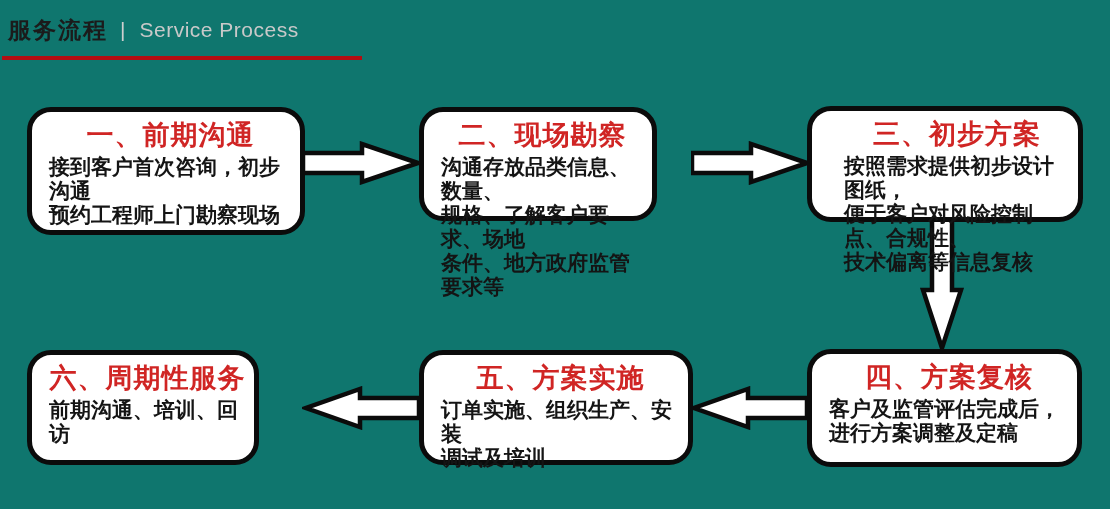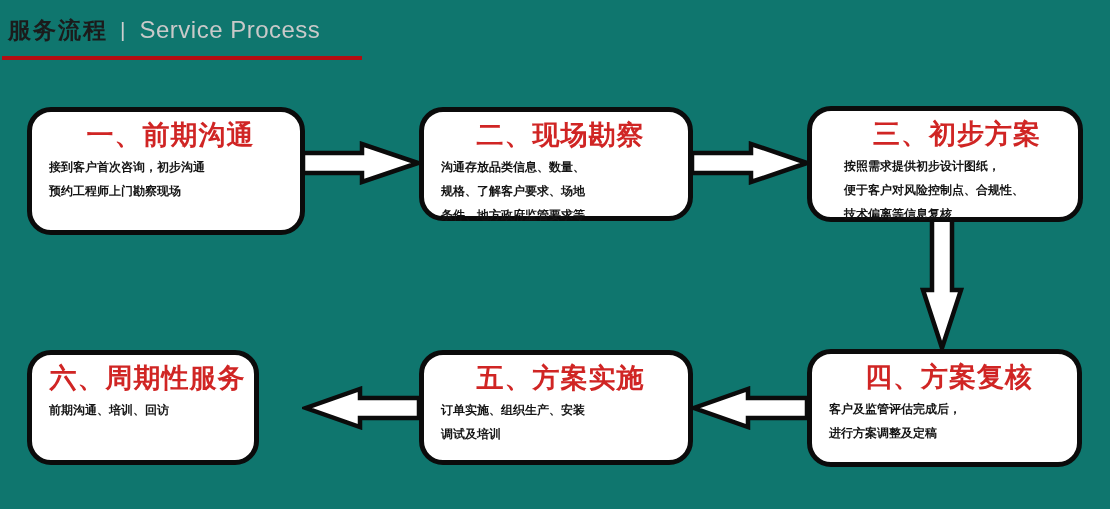--- a/index.html
+++ b/index.html
@@ -15,42 +15,42 @@
     position: absolute; left: 8px; top: 14px; height: 32px;
     display: flex; align-items: center;
   }
   .title-cn {
     font-size: 23px; font-weight: bold; color: #1b1b1b; letter-spacing: 2px;
   }
   .header-sep {
     color: #cfcfcf; font-size: 21px; font-weight: 400; margin: 0 14px 0 12px;
   }
   .title-en {
-    color: #c9c9c9; font-size: 24px; font-weight: 400; letter-spacing: 0.5px;
+    color: #c9c9c9; font-size: 21px; font-weight: 400; letter-spacing: 0.5px;
   }
   .red-line {
     position: absolute; left: 2px; top: 56px; width: 360px; height: 4px;
   }
 
   
   .step-box {
     position: absolute; background: #ffffff;
     border: 5px solid #0b0b0b; border-radius: 24px;
     padding: 6px 8px 0 17px;
   }
   .step-title {
     font-size: 27px; font-weight: bold; text-align: center;
     line-height: 34px; letter-spacing: 1px; margin-bottom: 3px;
   }
   .step-body {
-    font-size: 12px; font-weight: bold; color: #141414;
+    font-size: 21px; font-weight: bold; color: #141414;
     line-height: 24px; white-space: pre-line;
   }
   .pos-1 { left: 27px;  top: 107px; width: 278px; height: 128px; }
-  .pos-2 { left: 419px; top: 107px; width: 274px; height: 114px; }
+  .pos-2 { left: 419px; top: 107px; width: 238px; height: 114px; }
   .pos-3 { left: 807px; top: 106px; width: 276px; height: 116px; padding-left: 32px; }
   .pos-4 { left: 807px; top: 349px; width: 275px; height: 118px; }
   .pos-5 { left: 419px; top: 350px; width: 274px; height: 115px; }
   .pos-6 { left: 27px;  top: 350px; width: 232px; height: 115px; }
 
   
   .arrow { position: absolute; }
   .arrow polygon { fill: #ffffff; stroke: #0b0b0b; stroke-width: 4.5; stroke-linejoin: miter; }
   .arr-1 { left: 302px; top: 141px; }
   .arr-2 { left: 691px; top: 141px; }

